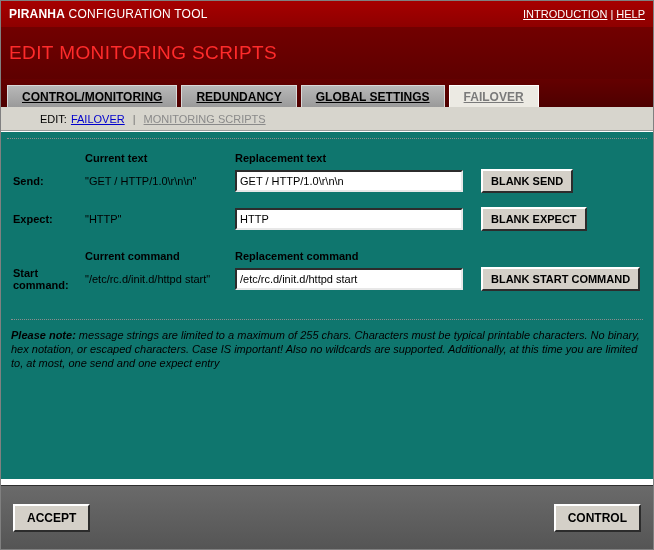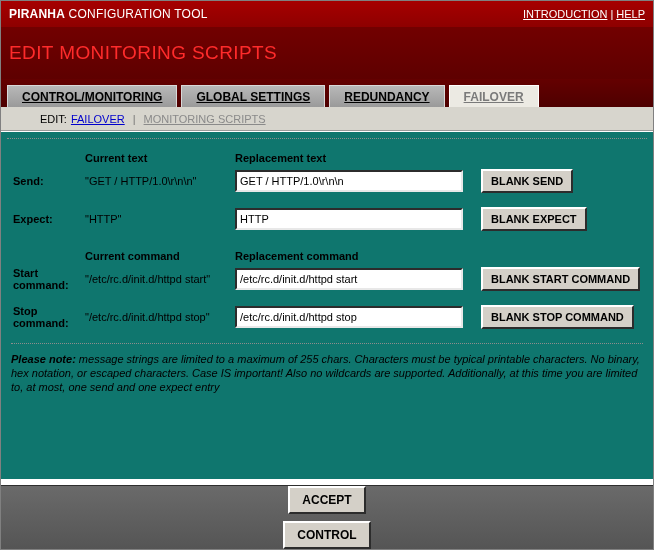--- a/index.html
+++ b/index.html
@@ -246,21 +246,20 @@
     bottom: 0;
     height: 64px;
     background: #5e5e5e;
     background: linear-gradient(to bottom, #6a6a6a 0%, #555555 100%);
     border-top: 1px solid #2e2e2e;
     display: flex;
     align-items: center;
     justify-content: space-between;
     padding: 0 12px;
     box-sizing: border-box;
-    flex-direction: column;
   }
   .footer .btn {
     padding: 5px 12px;
     font-size: 12px;
   }
 </style>
 </head>
 <body>
 
 <div id="app">
@@ -269,22 +268,22 @@
     <div class="brand"><span class="brand-bold">PIRANHA</span><span> CONFIGURATION TOOL</span></div>
     <div class="toplinks"><a>INTRODUCTION</a><span class="sep">|</span><a>HELP</a></div>
   </div>
 
   <div class="titleband">
     <div class="page-title">EDIT MONITORING SCRIPTS</div>
   </div>
 
   <div class="tabstrip">
     <div class="tab">CONTROL/MONITORING</div>
+    <div class="tab">REDUNDANCY</div>
     <div class="tab">GLOBAL SETTINGS</div>
-    <div class="tab">REDUNDANCY</div>
     <div class="tab active">FAILOVER</div>
   </div>
 
   <div class="subnav">
     <span class="edit-label">EDIT:</span>
     <a>FAILOVER</a>
     <span class="divider">|</span>
     <span class="current">MONITORING SCRIPTS</span>
   </div>
 
@@ -345,30 +344,20 @@
         </td>
         <td class="col-button">
           <span class="btn">BLANK START COMMAND</span>
         </td>
       </tr>
 
       <tr class="row-spacer">
             <td colspan="4"></td>
           </tr>
 
-      <tr>
-        <td class="col-label">Stop command:</td>
-        <td class="col-current">"/etc/rc.d/init.d/httpd stop"</td>
-        <td class="col-replacement">
-          <input class="input-text" type="text" value="/etc/rc.d/init.d/httpd stop" style="">
-        </td>
-        <td class="col-button">
-          <span class="btn">BLANK STOP COMMAND</span>
-        </td>
-      </tr>
     </tbody>
       </table>
 
     <div class="note">
       <b>Please note:</b><span class="note-body">  message strings are limited to a maximum of 255 chars. Characters must be typical printable characters. No binary, hex notation, or escaped characters. Case IS important! Also no wildcards are supported. Additionally, at this time you are limited to, at most, one send and one expect entry</span>
     </div>
   </div>
 
   <div class="footer">
     <span class="btn">ACCEPT</span>

